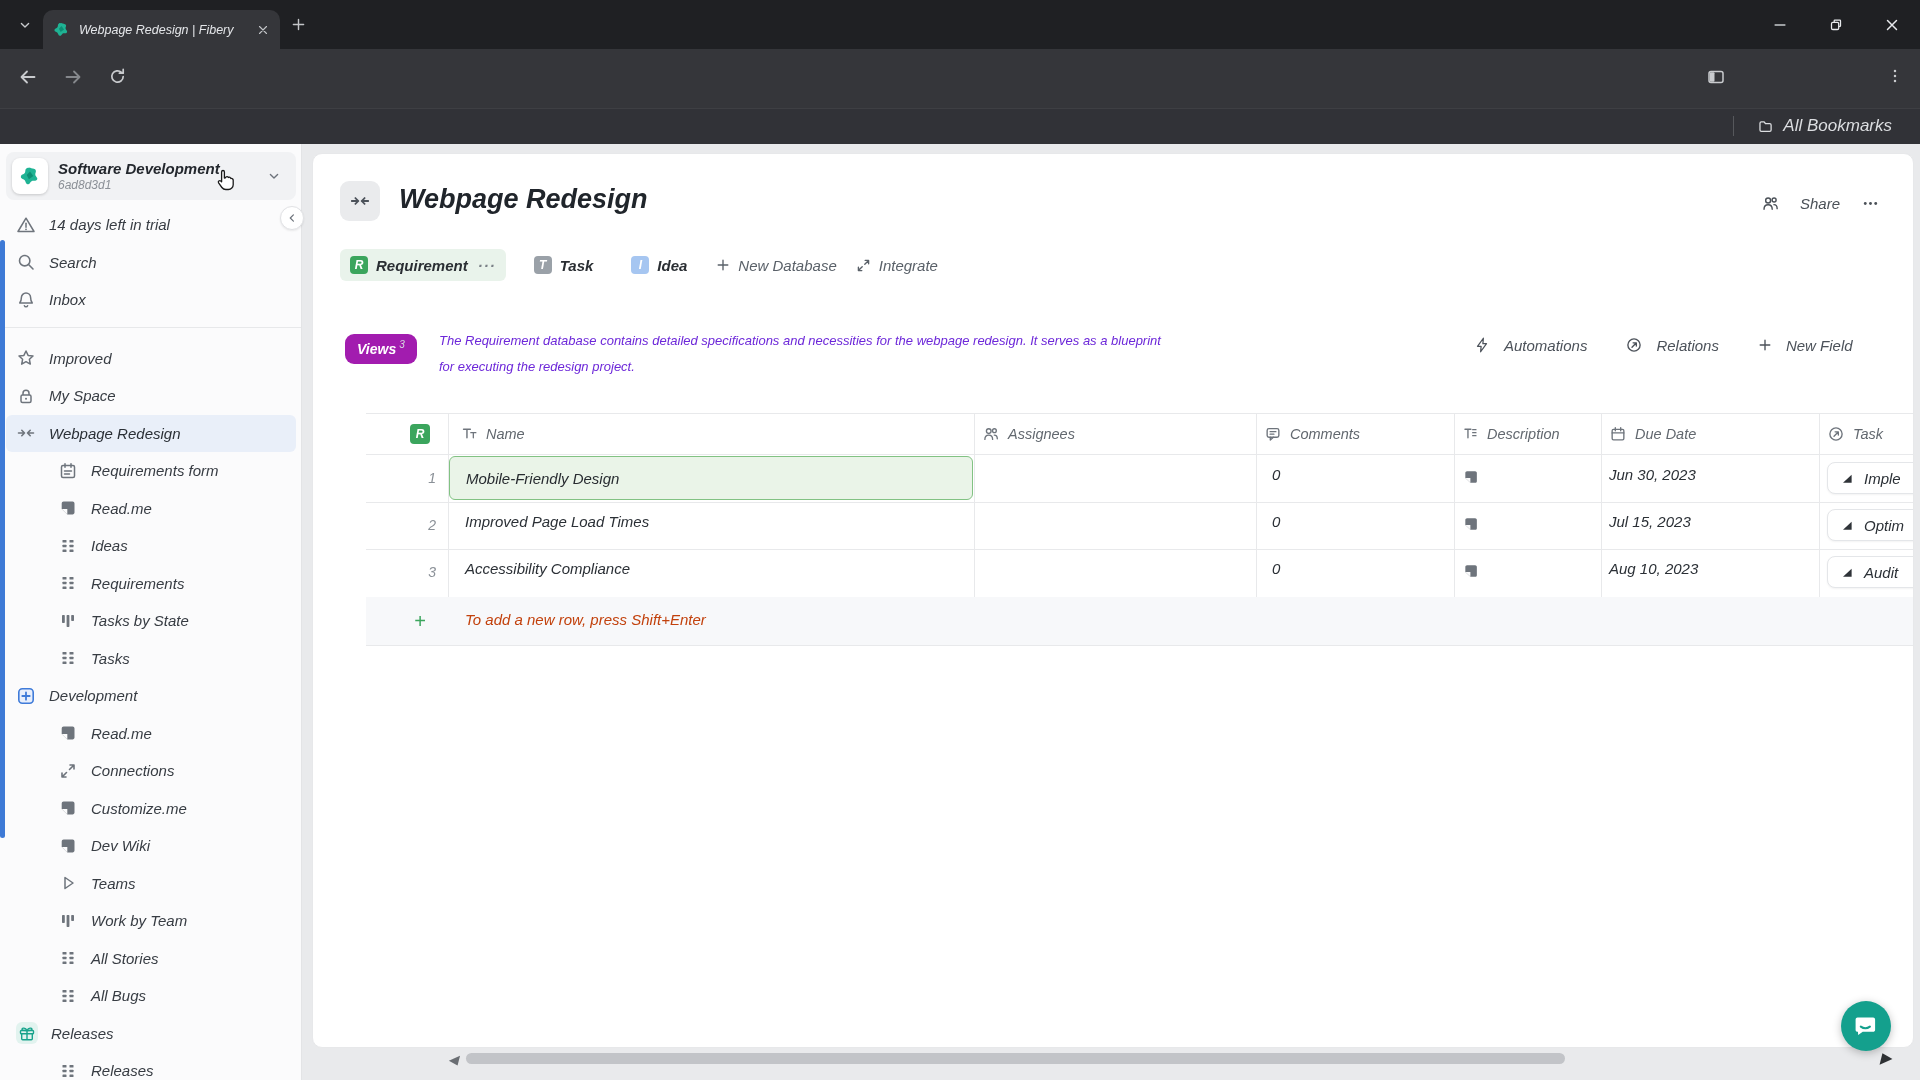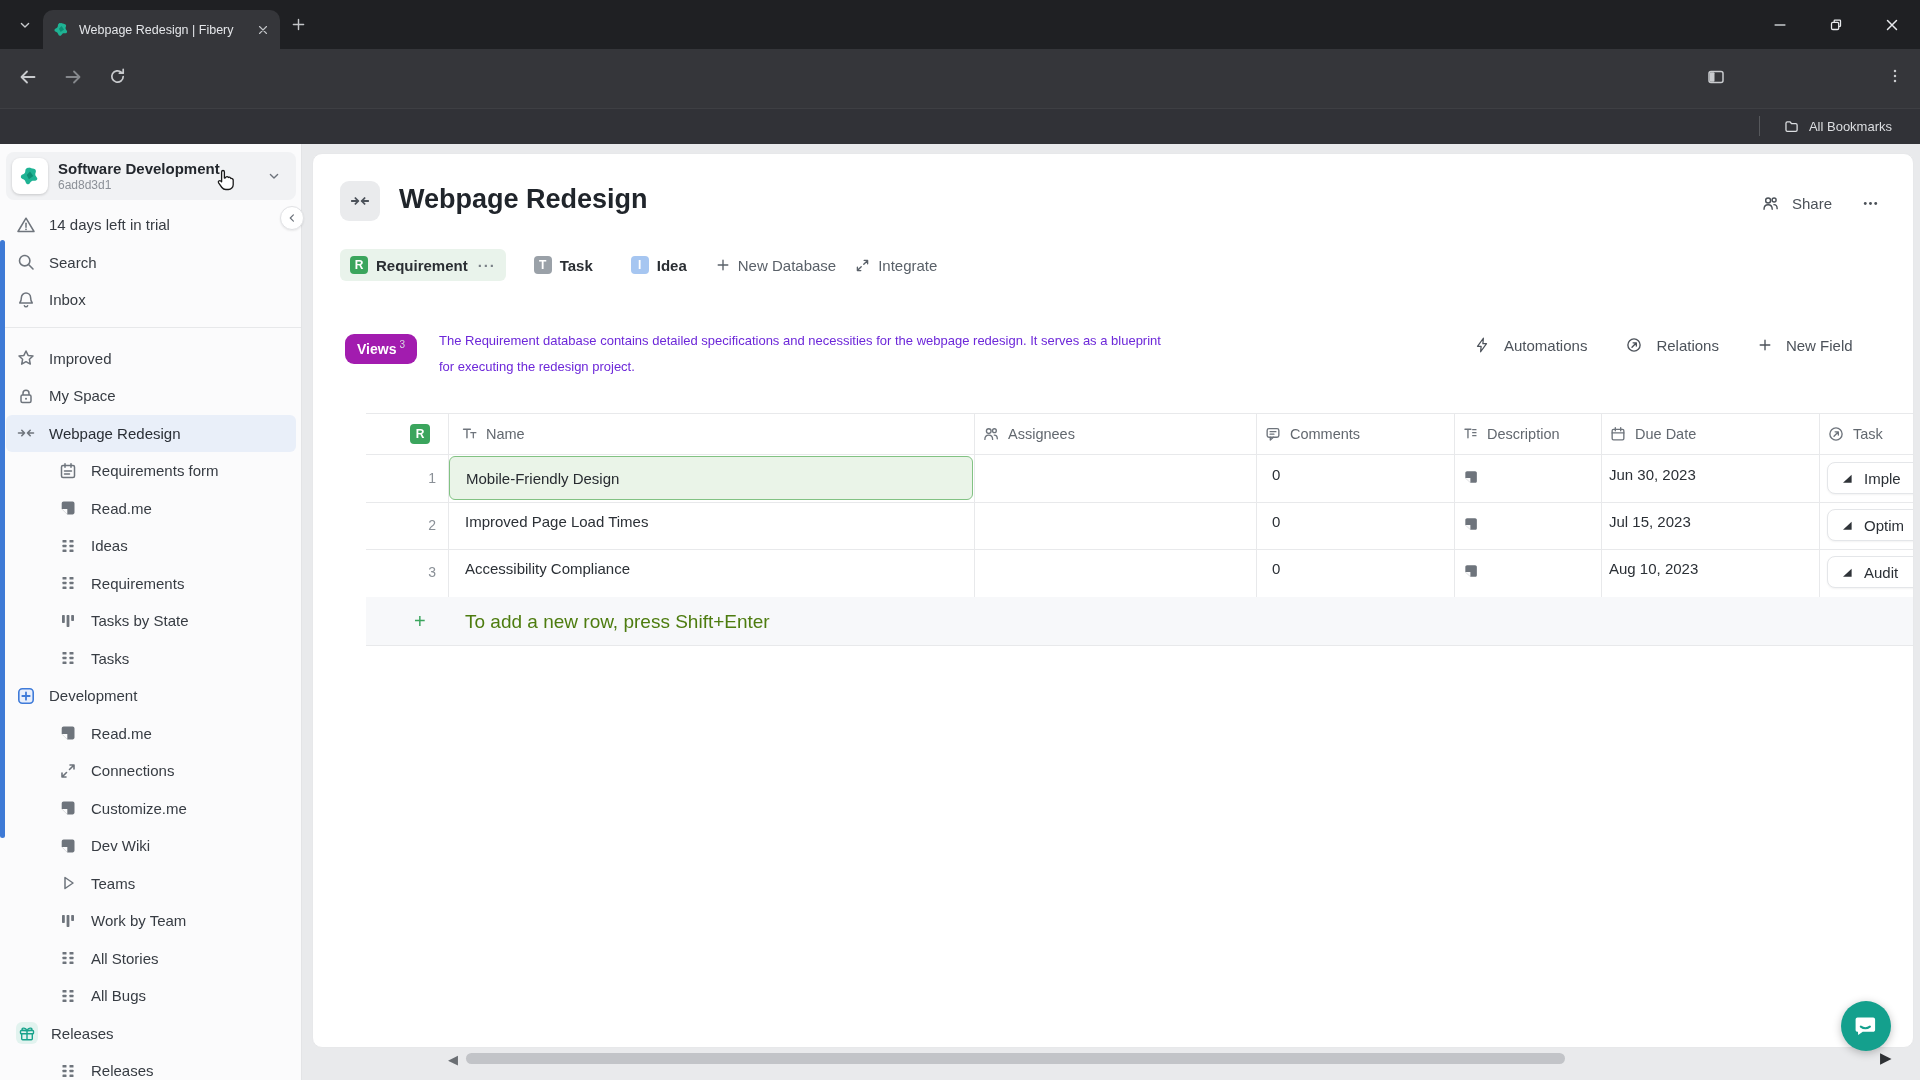--- a/index.html
+++ b/index.html
@@ -1,18 +1,18 @@
 <!DOCTYPE html>
 <html><head>
 <meta charset="utf-8">
 <style>
   * { margin:0; padding:0; box-sizing:border-box; }
   html,body { width:1920px; height:1080px; overflow:hidden; background:#e9eaec;
               font-family:"Liberation Sans", sans-serif; }
-  #screen { position:relative; width:1920px; height:1080px; overflow:hidden; }
+  #screen { position:relative; width:1920px; height:1080px; overflow:hidden;font-style:italic; }
   .ic { display:inline-block; vertical-align:middle; }
 
   
   #tabstrip { position:absolute; left:0; top:0; width:1920px; height:49px; background:#1f2023; }
   #tab-search-btn { position:absolute; left:12px; top:12px; width:26px; height:26px; border-radius:13px;
     color:#c8cacd; display:flex; align-items:center; justify-content:center; }
   #tab { position:absolute; left:43px; top:10px; width:237px; height:39px; background:#35363a;
     border-radius:10px 10px 0 0; display:flex; align-items:center; padding:0 10px; }
   .tab-title { color:#e4e6e9; font-size:12.5px; white-space:nowrap; overflow:hidden; flex:1; margin-left:9px; }
   .tab-close { color:#c3c5c8; font-size:15px; margin-left:6px; }
@@ -24,21 +24,21 @@
   .navic { position:absolute; top:18px; color:#c9cbce; }
   #url-pill { position:absolute; left:155px; top:61px; width:1535px; height:36px; background:#202124;
     border-radius:18px; display:flex; align-items:center; padding:0 14px; }
   #url-text { color:#e6e8eb; font-size:14.5px; margin-left:12px; flex:1; white-space:nowrap; overflow:hidden; }
   #incognito-chip { position:absolute; left:1743px; top:59px; height:40px; width:120px; background:#27282c;
     border-radius:20px; display:flex; align-items:center; justify-content:center; gap:8px; color:#e8eaed; font-size:14px; }
 
   #bookmarks { position:absolute; left:0; top:108px; width:1920px; height:36px; background:#313237;
     border-top:1px solid #3e3f43; }
   #all-bookmarks { position:absolute; right:28px; top:7px; display:flex; align-items:center; gap:9px;
-    color:#dcdee1; font-size:13px; }
+    color:#dcdee1; font-size:17px; }
   .bm-sep { width:1px; height:20px; background:#56585c; margin-right:14px; }
 
   
   #app { position:absolute; left:0; top:144px; width:1920px; height:936px; background:#e9eaec; }
 
   
   #sidebar { position:absolute; left:0; top:0; width:302px; height:936px; background:#fbfbfc;
     border-right:1px solid #e3e4e6; overflow:hidden; }
   #ws-header { position:absolute; left:6px; top:8px; width:290px; height:48px; background:#f1f2f4;
     border-radius:8px; display:flex; align-items:center; }
@@ -64,21 +64,21 @@
   .gap8 { margin-top:8px; }
   .teal { color:#18a38c !important; }
   .teal-bg { background:#e2f3ef; border-radius:6px; padding:1px; }
 
   
   #card { position:absolute; left:312px; top:9px; width:1602px; height:895px; background:#ffffff;
     border-radius:10px; border:1px solid #e7e8ea; overflow:hidden; }
   #hdr-icon { position:absolute; left:27px; top:27px; width:40px; height:40px; background:#eaebed;
     border-radius:9px; display:flex; align-items:center; justify-content:center; color:#4c525a; }
   #page-title { position:absolute; left:86px; top:30px; font-size:27px; font-weight:700; color:#20252b; }
-  #share-btn { position:absolute; left:1448px; top:40px; display:flex; align-items:center; gap:12px;
+  #share-btn { position:absolute; left:1448px; top:40px; display:flex; align-items:center; gap:20px;
     color:#4b5158; font-size:15px; }
   #more-btn { position:absolute; left:1548px; top:40px; color:#4b5158; }
 
   #db-tabs { position:absolute; left:27px; top:95px; height:32px; display:flex; align-items:center; gap:18px; }
   .db-pill { display:flex; align-items:center; gap:8px; height:32px; padding:0 10px; border-radius:6px;
     font-size:15px; color:#2a2e33; font-weight:600; }
   .db-pill.active { background:#e9f3eb; }
   .db-badge { width:18px; height:18px; border-radius:4px; color:#fff; font-size:12px; font-weight:700;
     display:flex; align-items:center; justify-content:center; }
   .b-green { background:#3ba55d; } .b-gray { background:#9aa1a8; } .b-blue { background:#a6c6f1; }
@@ -102,21 +102,21 @@
   .rownum { position:absolute; width:70px; text-align:right; color:#8a9097; font-size:14px; }
   .cell { position:absolute; font-size:15px; color:#2b3036; display:flex; align-items:center; }
   #selcell { position:absolute; left:83px; top:43px; width:524px; height:44px; background:#eaf4e8;
     border:1.5px solid #82c283; border-radius:6px; display:flex; align-items:center; padding-left:16px;
     font-size:15px; color:#272b30; }
   .taskpill { position:absolute; height:32px; background:#fff; border:1px solid #e4e6e9; border-radius:8px;
     box-shadow:0 1px 2px rgba(0,0,0,.05); display:flex; align-items:center; gap:9px; padding:0 12px;
     font-size:15px; color:#2b3036; white-space:nowrap; overflow:hidden; }
   #addrow { position:absolute; left:0; top:184px; width:1549px; height:48px; background:#f7f8fa; }
   #addrow-plus { position:absolute; left:48px; top:13px; color:#3ba55d; font-size:20px; }
-  #addrow-hint { position:absolute; left:99px; top:14px; color:#4d7c0f; font-size:19px; }
+  #addrow-hint { position:absolute; left:99px; top:14px; color:#c2410c; font-size:15px; }
 
   
   #hscroll-left { position:absolute; left:448px; top:908px; color:#6a6e73; font-size:13px; }
   #hscroll-thumb { position:absolute; left:466px; top:909px; width:1099px; height:11px; background:#c2c4c8; border-radius:6px; }
   #hscroll-right { position:absolute; left:1880px; top:905px; color:#2e3134; font-size:15px; }
   #chat-fab { position:absolute; left:1841px; top:857px; width:50px; height:50px; border-radius:25px;
     background:#14a08d; box-shadow:0 2px 8px rgba(0,0,0,.25); display:flex; align-items:center; justify-content:center; }
 
   #cursor { position:absolute; left:214px; top:168px; }
 </style>

